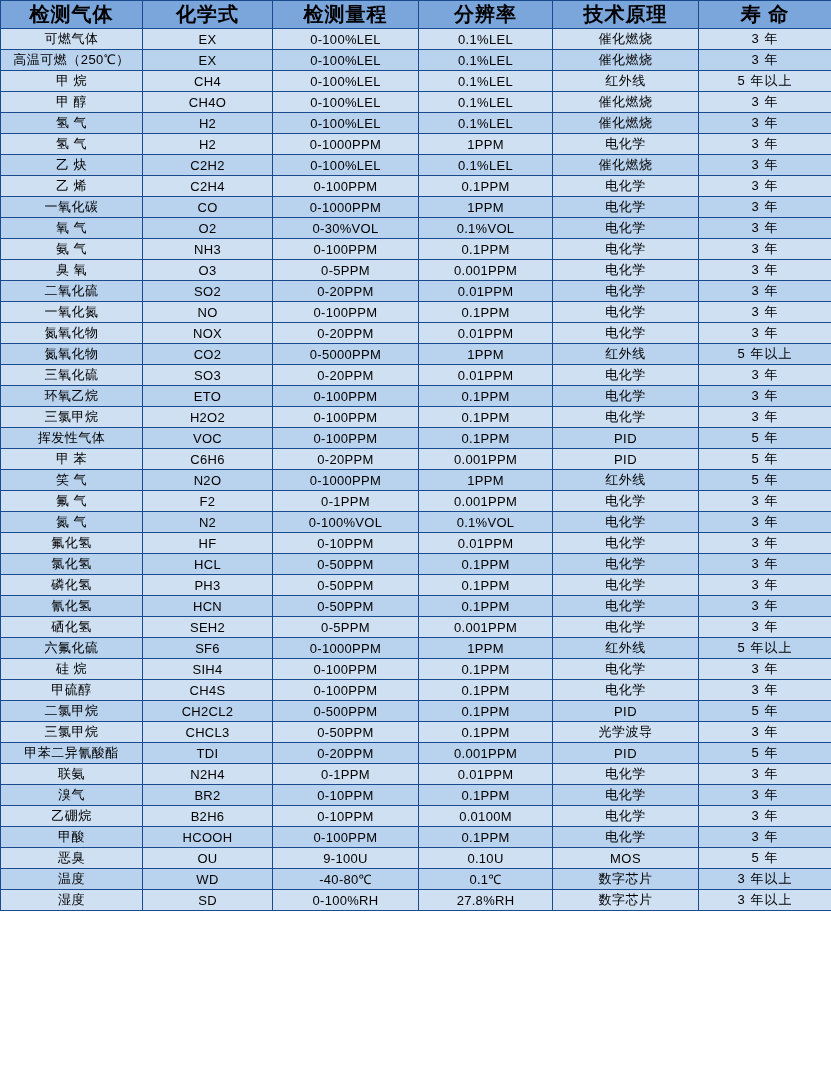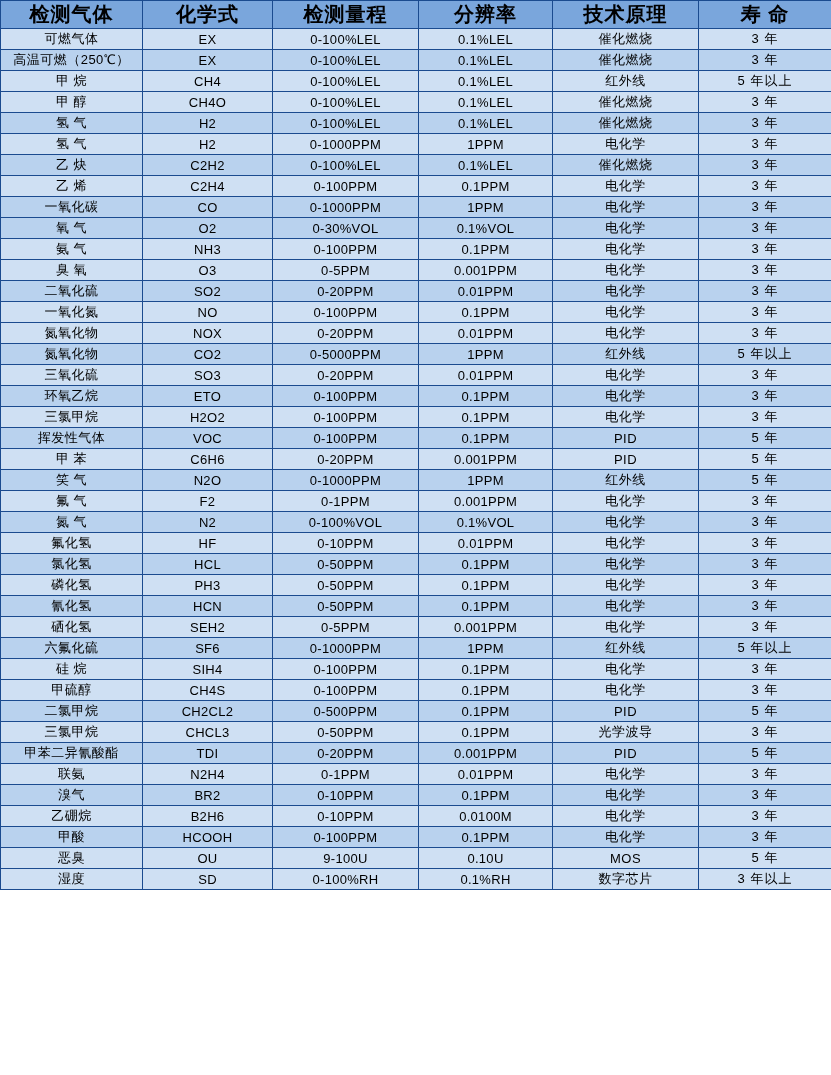--- a/index.html
+++ b/index.html
@@ -413,23 +413,31 @@
           <td class="col-life">3 年</td>
         </tr>
         <tr class="odd">
           <td class="col-name">恶臭</td>
           <td class="col-formula">OU</td>
           <td class="col-range">9-100U</td>
           <td class="col-res">0.10U</td>
           <td class="col-principle">MOS</td>
           <td class="col-life">5 年</td>
         </tr>
+        <tr class="even">
+          <td class="col-name">温度</td>
+          <td class="col-formula">WD</td>
+          <td class="col-range">-40-80℃</td>
+          <td class="col-res">0.1℃</td>
+          <td class="col-principle">数字芯片</td>
+          <td class="col-life">3 年以上</td>
+        </tr>
         <tr class="odd">
           <td class="col-name">湿度</td>
           <td class="col-formula">SD</td>
           <td class="col-range">0-100%RH</td>
-          <td class="col-res">0.1%RH</td>
+          <td class="col-res">27.8%RH</td>
           <td class="col-principle">数字芯片</td>
           <td class="col-life">3 年以上</td>
         </tr>
       </tbody>
   </table>
 </div>
 
 </body></html>

